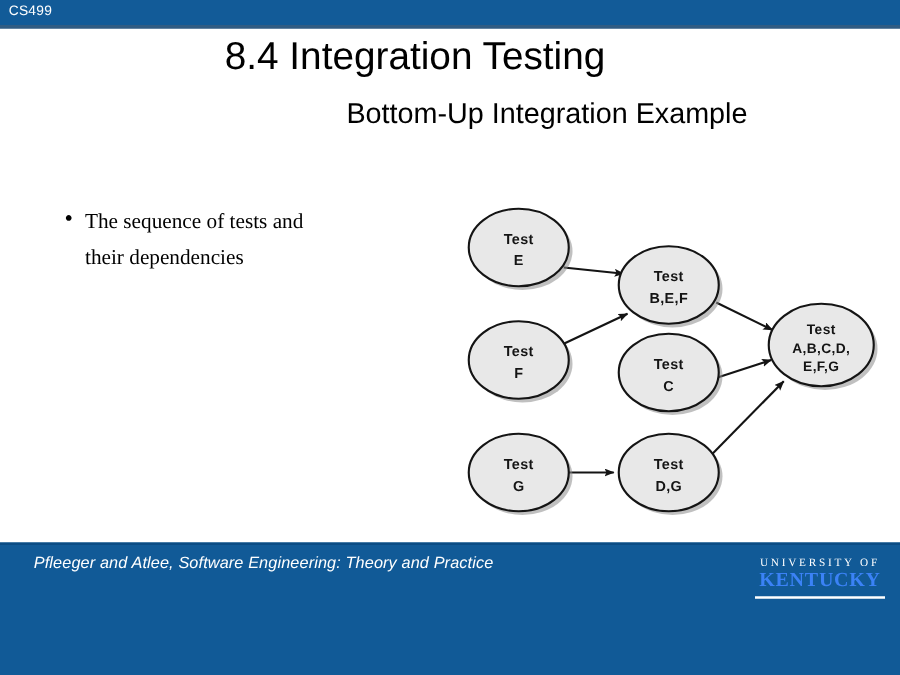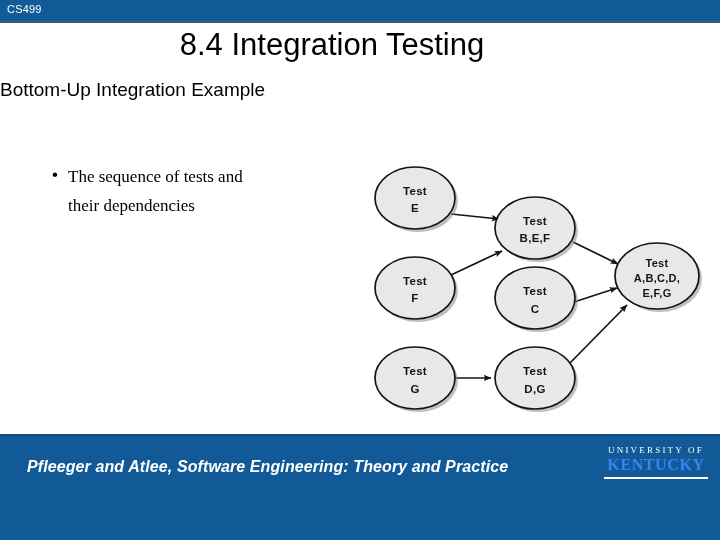--- a/index.html
+++ b/index.html
@@ -45,23 +45,23 @@
     text-align: center;
     color: #000000;
     font-size: 31px;
     line-height: 38px;
     white-space: nowrap;
   }
   .slide-subtitle {
     position: absolute;
     left: 0; top: 78px;
     width: 598px;
-    text-align: left;
+    text-align: right;
     color: #000000;
-    font-size: 19px;
+    font-size: 23px;
     line-height: 24px;
     white-space: nowrap;
   }
 
   
   .bullet-block {
     position: absolute;
     left: 52px; top: 162px;
     width: 260px;
   }
@@ -127,25 +127,25 @@
     background: #115a97;
   }
   .bottom-band-top {
     position: absolute;
     left: 0; top: 434px;
     width: 720px; height: 2px;
     background: #0b4c84;
   }
   .attribution {
     position: absolute;
-    left: 27px; top: 460px;
-    color: #ffffff;
-    font-size: 16px;
+    left: 27px; top: 443px;
+    color: #ffffff;
+    font-size: 13px;
     font-style: italic;
-    font-weight: bold;
+    font-weight: normal;
     line-height: 14px;
     white-space: nowrap;
     letter-spacing: .1px;
   }
 
   
   .uk-logo {
     position: absolute;
     left: 598px; top: 444px;
     width: 116px; height: 88px;

